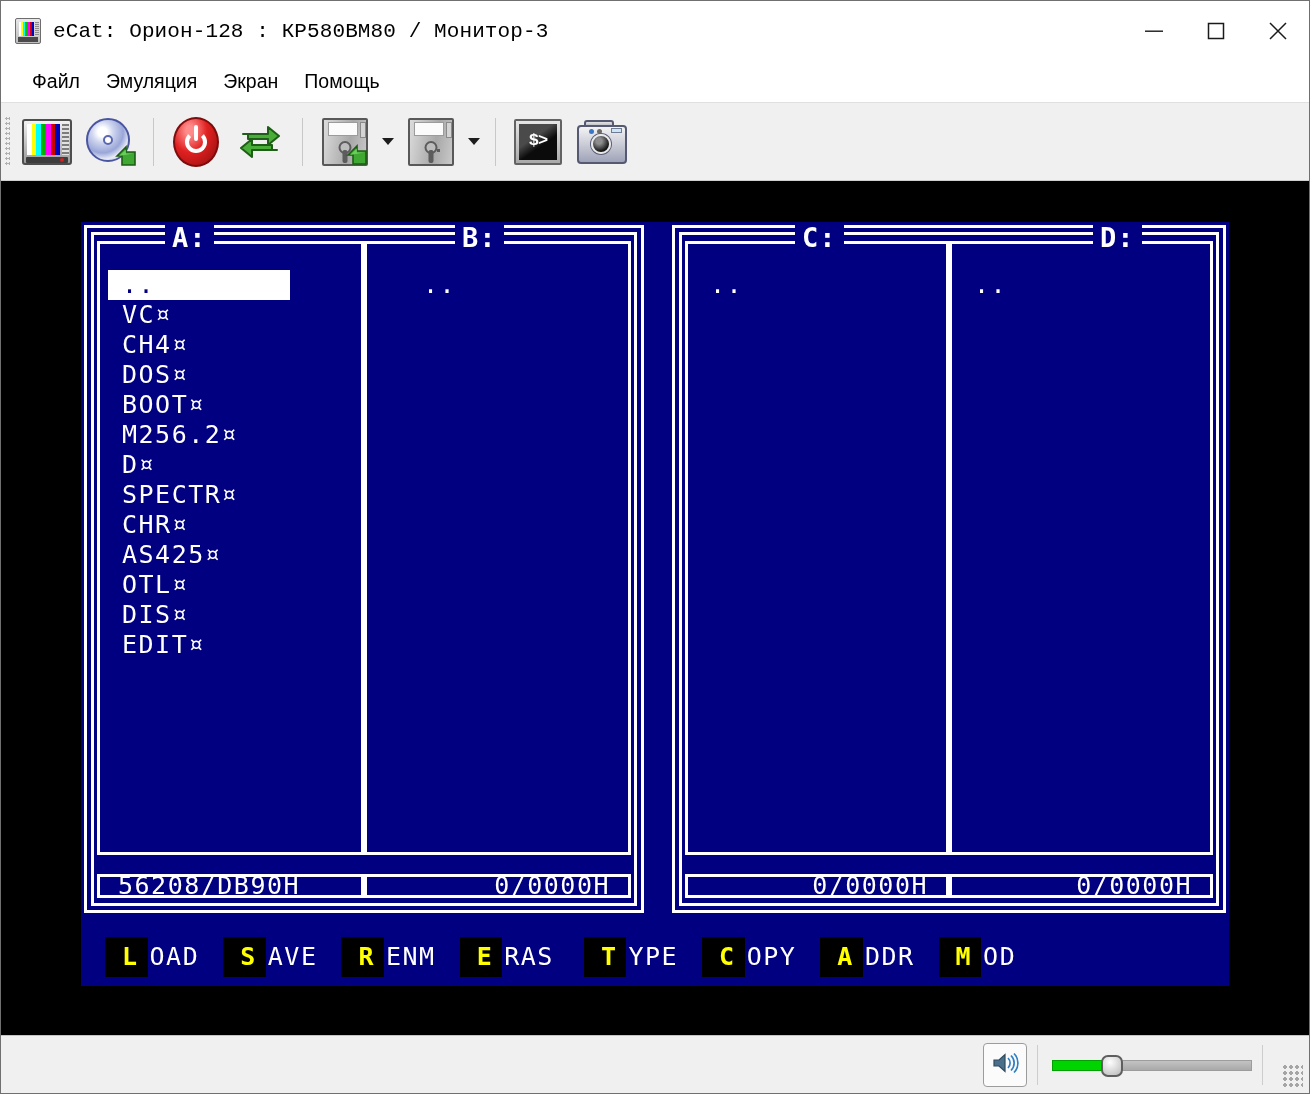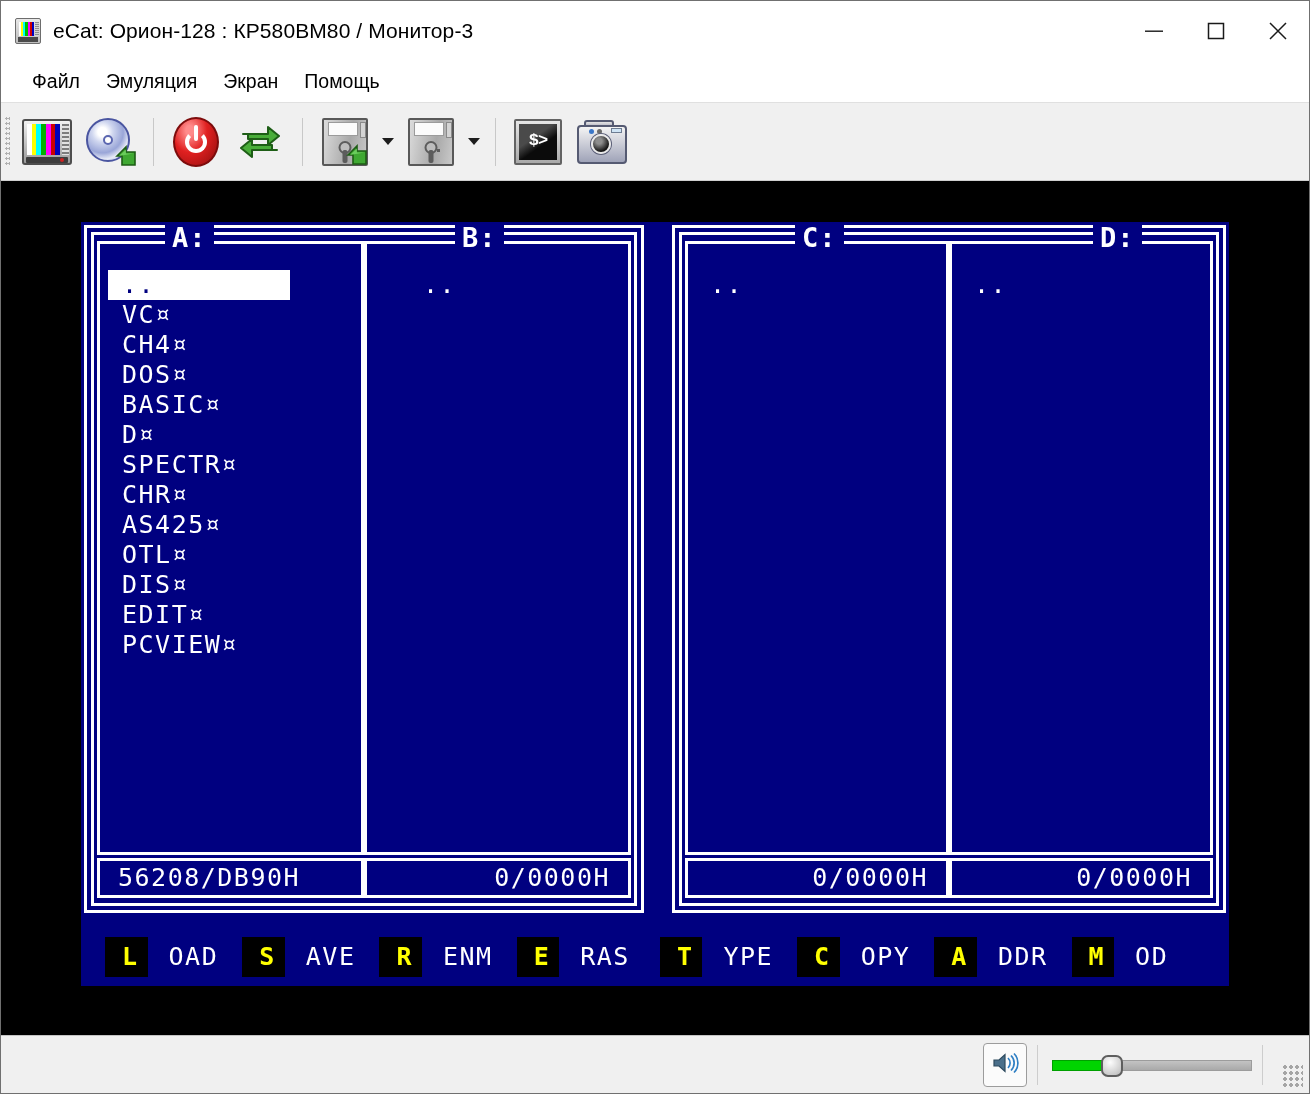--- a/index.html
+++ b/index.html
@@ -18,20 +18,21 @@
     border: 1px solid #707070;
     background: #ffffff;
   }
 
   
   .titlebar {
     height: 60px; flex: 0 0 60px;
     background: #ffffff;
     display: flex; align-items: center;
     position: relative;
+    font-family: Liberation Mono, monospace;
   }
   .app-icon {
     width: 26px; height: 26px;
     margin-left: 14px; margin-right: 12px;
     flex: 0 0 26px;
     background: linear-gradient(#e8e8e8, #bdbdbd);
     border: 1px solid #6d6d6d;
     border-radius: 2px;
     position: relative;
     overflow: hidden;
@@ -352,21 +353,21 @@
     margin-left: 8px;
     margin-right: 8px;
     padding-left: 14px;
     width: 182px;
   }
   .col.rt .fl-row { padding-left: 56px; }
 
   
   .statusrow {
     position: absolute; left: 10px; right: 10px; bottom: 12px;
-    height: 40px;
+    height: 24px;
     display: flex;
   }
   .stat {
     flex: 1 1 50%;
     border: 3px solid #ffffff;
     background: #000080;
     color: #ffffff;
     font-size: 25px; line-height: 34px;
     letter-spacing: 1.5px;
     display: flex; align-items: center;
@@ -388,21 +389,21 @@
     color: #ffffff;
     white-space: pre;
     cursor: default;
   }
   .fn .key {
     background: #000000;
     color: #ffff00;
     padding: 3px 9px 3px 17px;
     font-weight: bold;
   }
-  .fn .rest { padding-left: 21px; }
+  .fn .rest { padding-left: 2px; }
   .fn.wide { margin-right: 30px; }
 
   
   .statusbar {
     height: 58px; flex: 0 0 58px;
     background: #f0f0f0;
     border-top: 1px solid #c4c4c4;
     display: flex; align-items: center; justify-content: flex-end;
     position: relative;
   }
@@ -619,29 +620,29 @@
         <div class="drive-cap" style="left:368px">B:</div>
 
         <div class="cols">
 
           <div class="col">
             <div class="filelist">
               <div class="fl-row sel">..</div>
               <div class="fl-row">VC¤</div>
               <div class="fl-row">CH4¤</div>
               <div class="fl-row">DOS¤</div>
-              <div class="fl-row">BASIC¤</div>
+              <div class="fl-row">BOOT¤</div>
+              <div class="fl-row">M256.2¤</div>
               <div class="fl-row">D¤</div>
               <div class="fl-row">SPECTR¤</div>
               <div class="fl-row">CHR¤</div>
               <div class="fl-row">AS425¤</div>
               <div class="fl-row">OTL¤</div>
               <div class="fl-row">DIS¤</div>
               <div class="fl-row">EDIT¤</div>
-              <div class="fl-row">PCVIEW¤</div>
             </div>
           </div>
 
           <div class="col rt">
             <div class="filelist">
               <div class="fl-row">..</div>
             </div>
           </div>
         </div>
 

